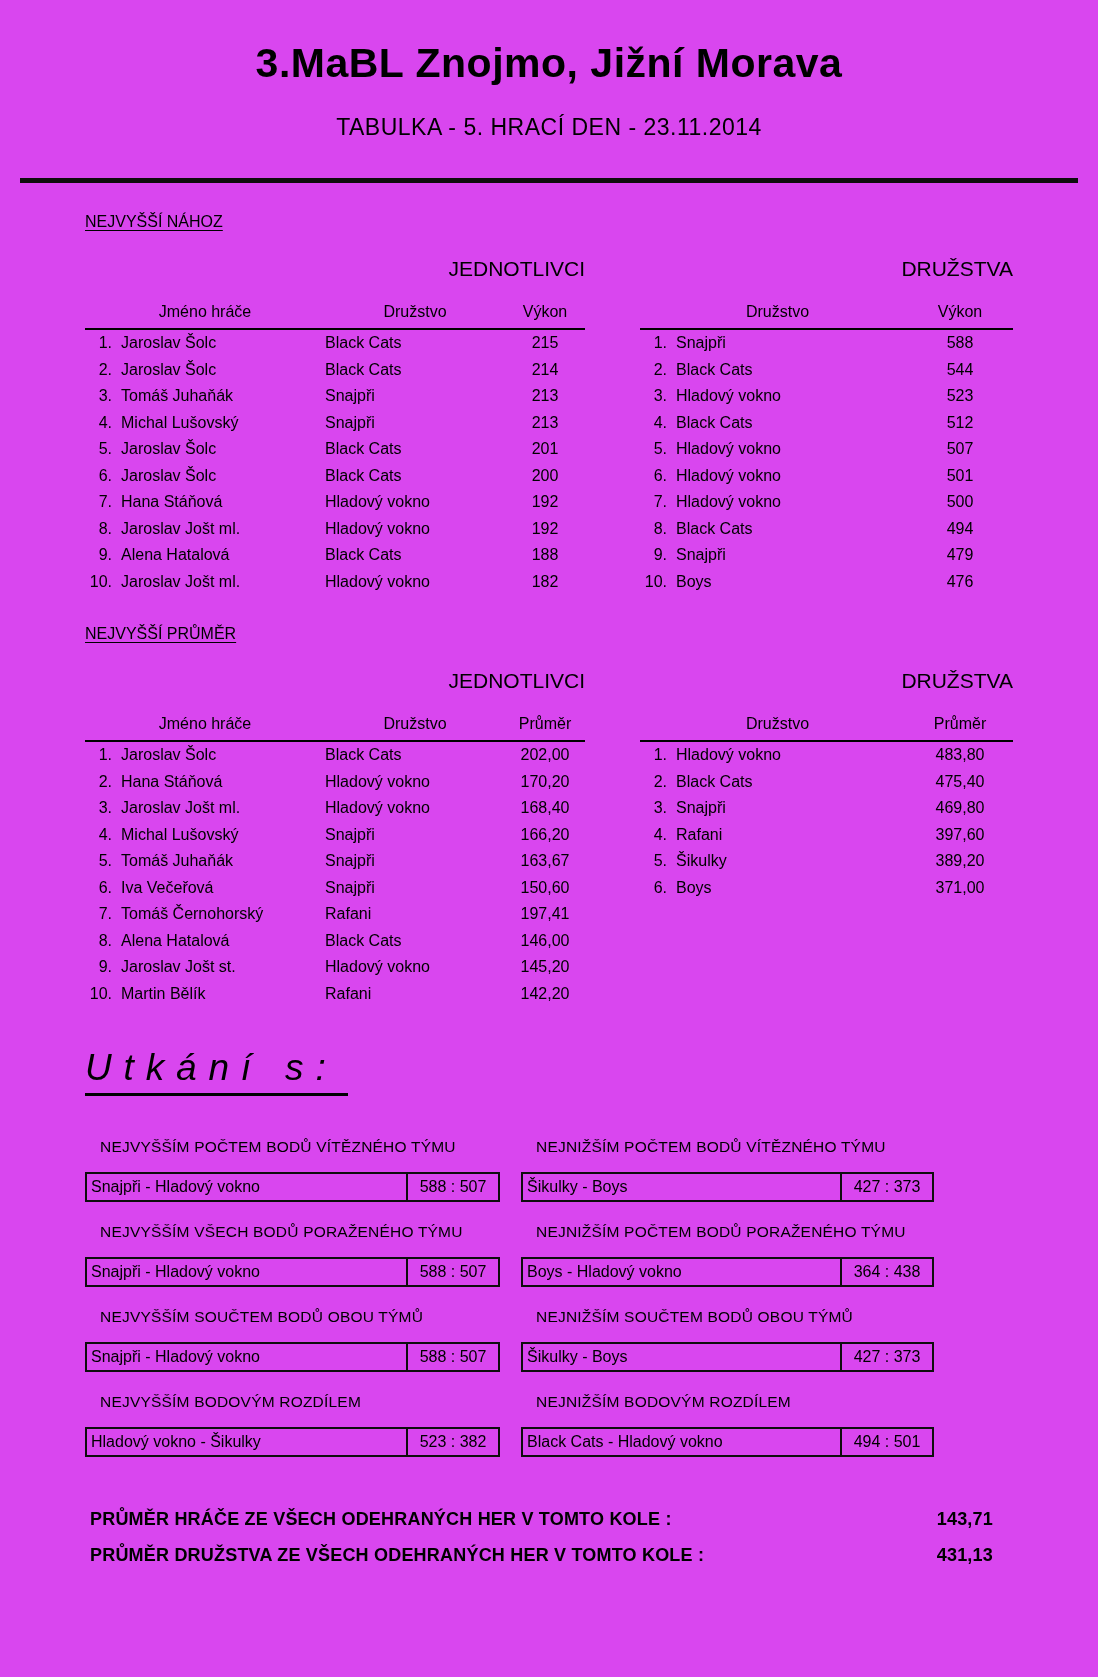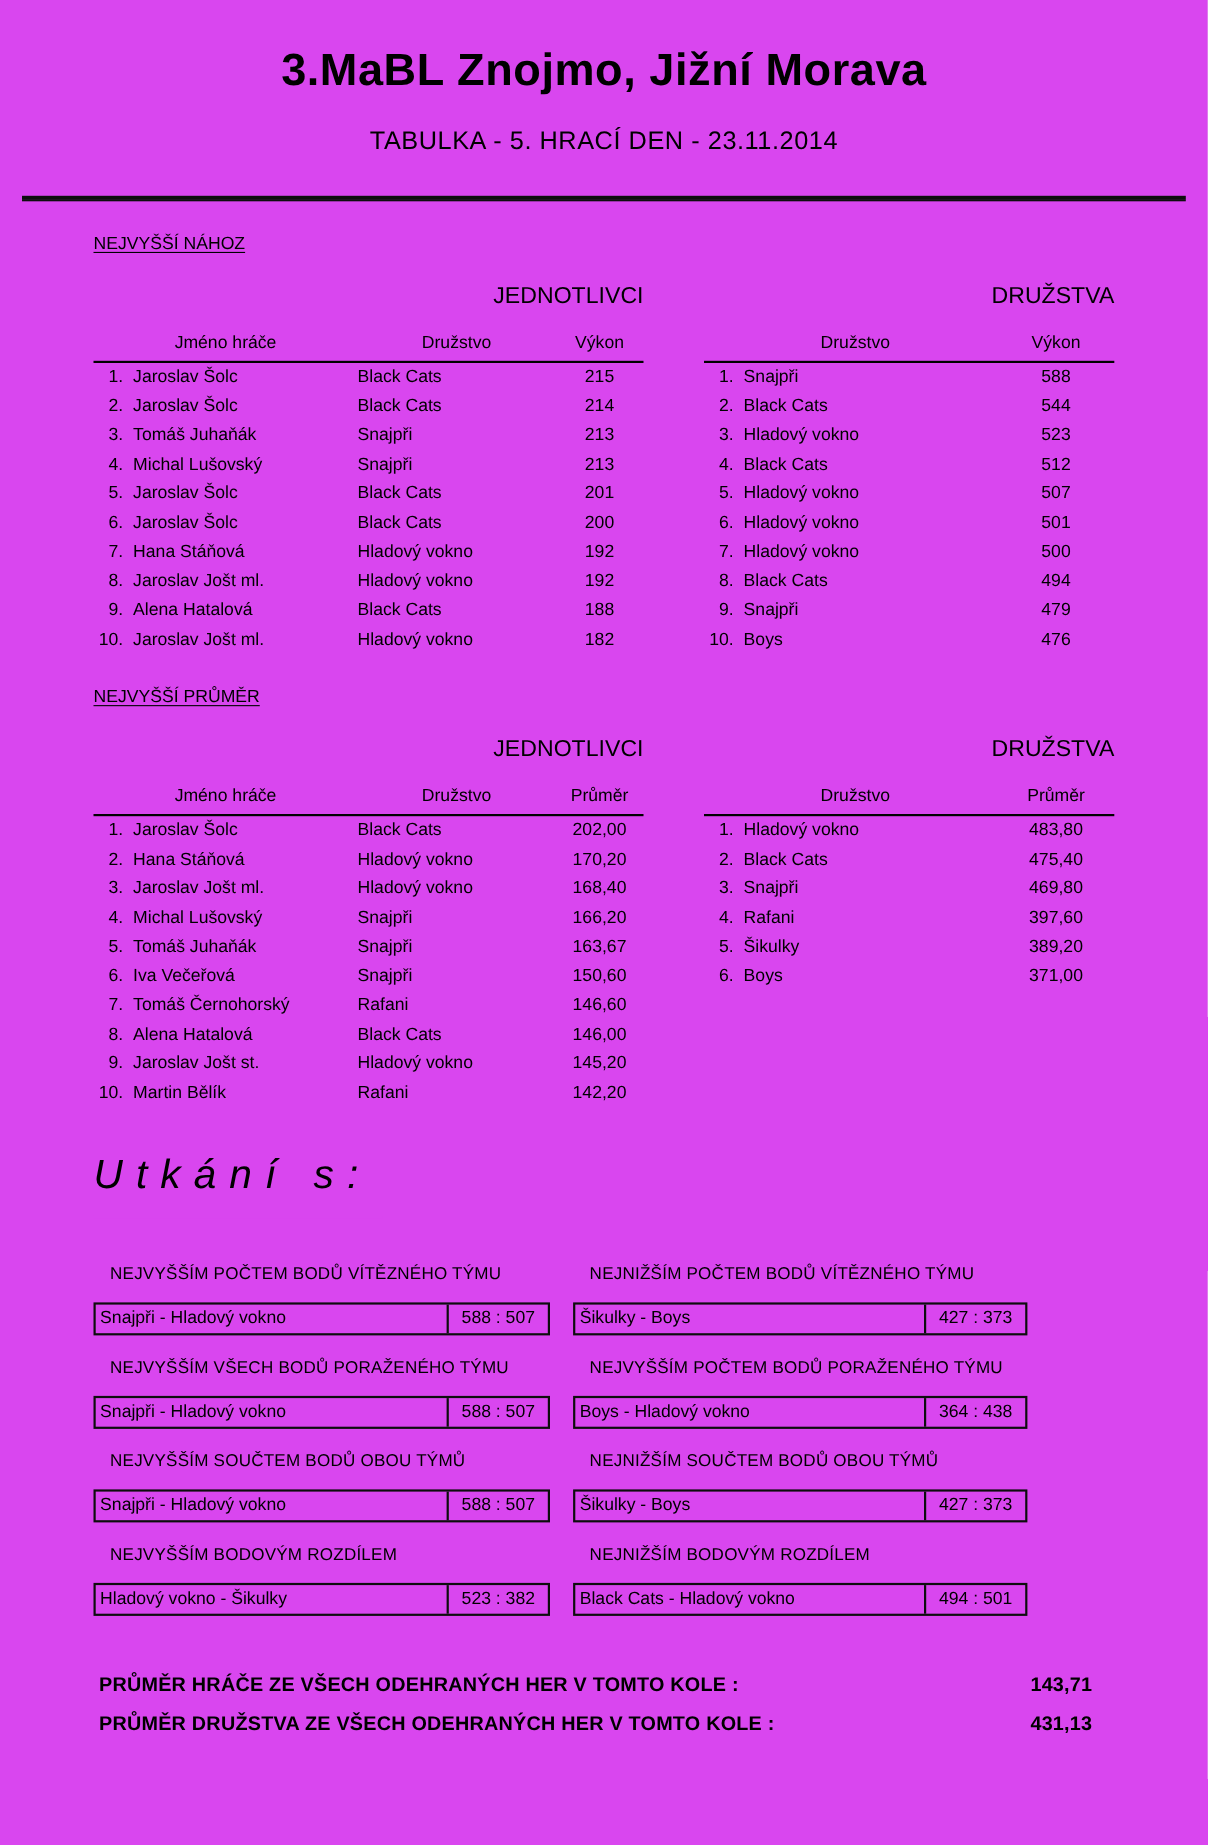--- a/index.html
+++ b/index.html
@@ -43,21 +43,21 @@
   .h-name { width:240px; text-align:center; }
   .h-team { width:180px; text-align:center; }
   .h-val  { width:80px;  text-align:center; }
   .h-team2{ width:275px; text-align:center; }
   .h-val2 { width:90px;  text-align:center; }
   .rank   { width:36px; text-align:right; padding-right:9px; flex:none; }
   .matches { margin:0 85px; }
   .matches-heading {
     margin-top:40px; display:inline-block;
     font-size:37px; font-style:italic; letter-spacing:0.32em;
-    border-bottom:3px solid #d946ef; padding-bottom:16px; padding-right:10px;
+    border-bottom:3px solid #000000; padding-bottom:4px; padding-right:10px;
   }
   .match-grid {
     margin-top:42px;
     display:grid; grid-template-columns:415px 413px;
     column-gap:35px; row-gap:40px;gap:21px;
   }
   .match-label { font-size:15.5px; padding-left:15px; letter-spacing:0.2px; }
   .match-box {
     margin-top:16px; height:30px;
     border:2px solid #0d0d0d; display:flex; align-items:stretch;
@@ -312,21 +312,21 @@
             </span>
             <span class="c-team">Snajpři</span>
             <span class="c-val">150,60</span>
           </div>
         <div class="t-row">
             <span class="c-name">
               <span class="rank">7.</span>
               <span>Tomáš Černohorský</span>
             </span>
             <span class="c-team">Rafani</span>
-            <span class="c-val">146,60</span>
+            <span class="c-val">197,41</span>
           </div>
         <div class="t-row">
             <span class="c-name">
               <span class="rank">8.</span>
               <span>Alena Hatalová</span>
             </span>
             <span class="c-team">Black Cats</span>
             <span class="c-val">146,00</span>
           </div>
         <div class="t-row">
@@ -417,21 +417,21 @@
         </div>
       </div>
       <div class="match-item">
         <div class="match-label">NEJVYŠŠÍM VŠECH BODŮ PORAŽENÉHO TÝMU</div>
         <div class="match-box">
           <div class="match-teams">Snajpři - Hladový vokno</div>
           <div class="match-score">588 : 507</div>
         </div>
       </div>
       <div class="match-item">
-        <div class="match-label">NEJVYŠŠÍM POČTEM BODŮ PORAŽENÉHO TÝMU</div>
+        <div class="match-label">NEJNIŽŠÍM POČTEM BODŮ PORAŽENÉHO TÝMU</div>
         <div class="match-box">
           <div class="match-teams">Boys - Hladový vokno</div>
           <div class="match-score">364 : 438</div>
         </div>
       </div>
       <div class="match-item">
         <div class="match-label">NEJVYŠŠÍM SOUČTEM BODŮ OBOU TÝMŮ</div>
         <div class="match-box">
           <div class="match-teams">Snajpři - Hladový vokno</div>
           <div class="match-score">588 : 507</div>

